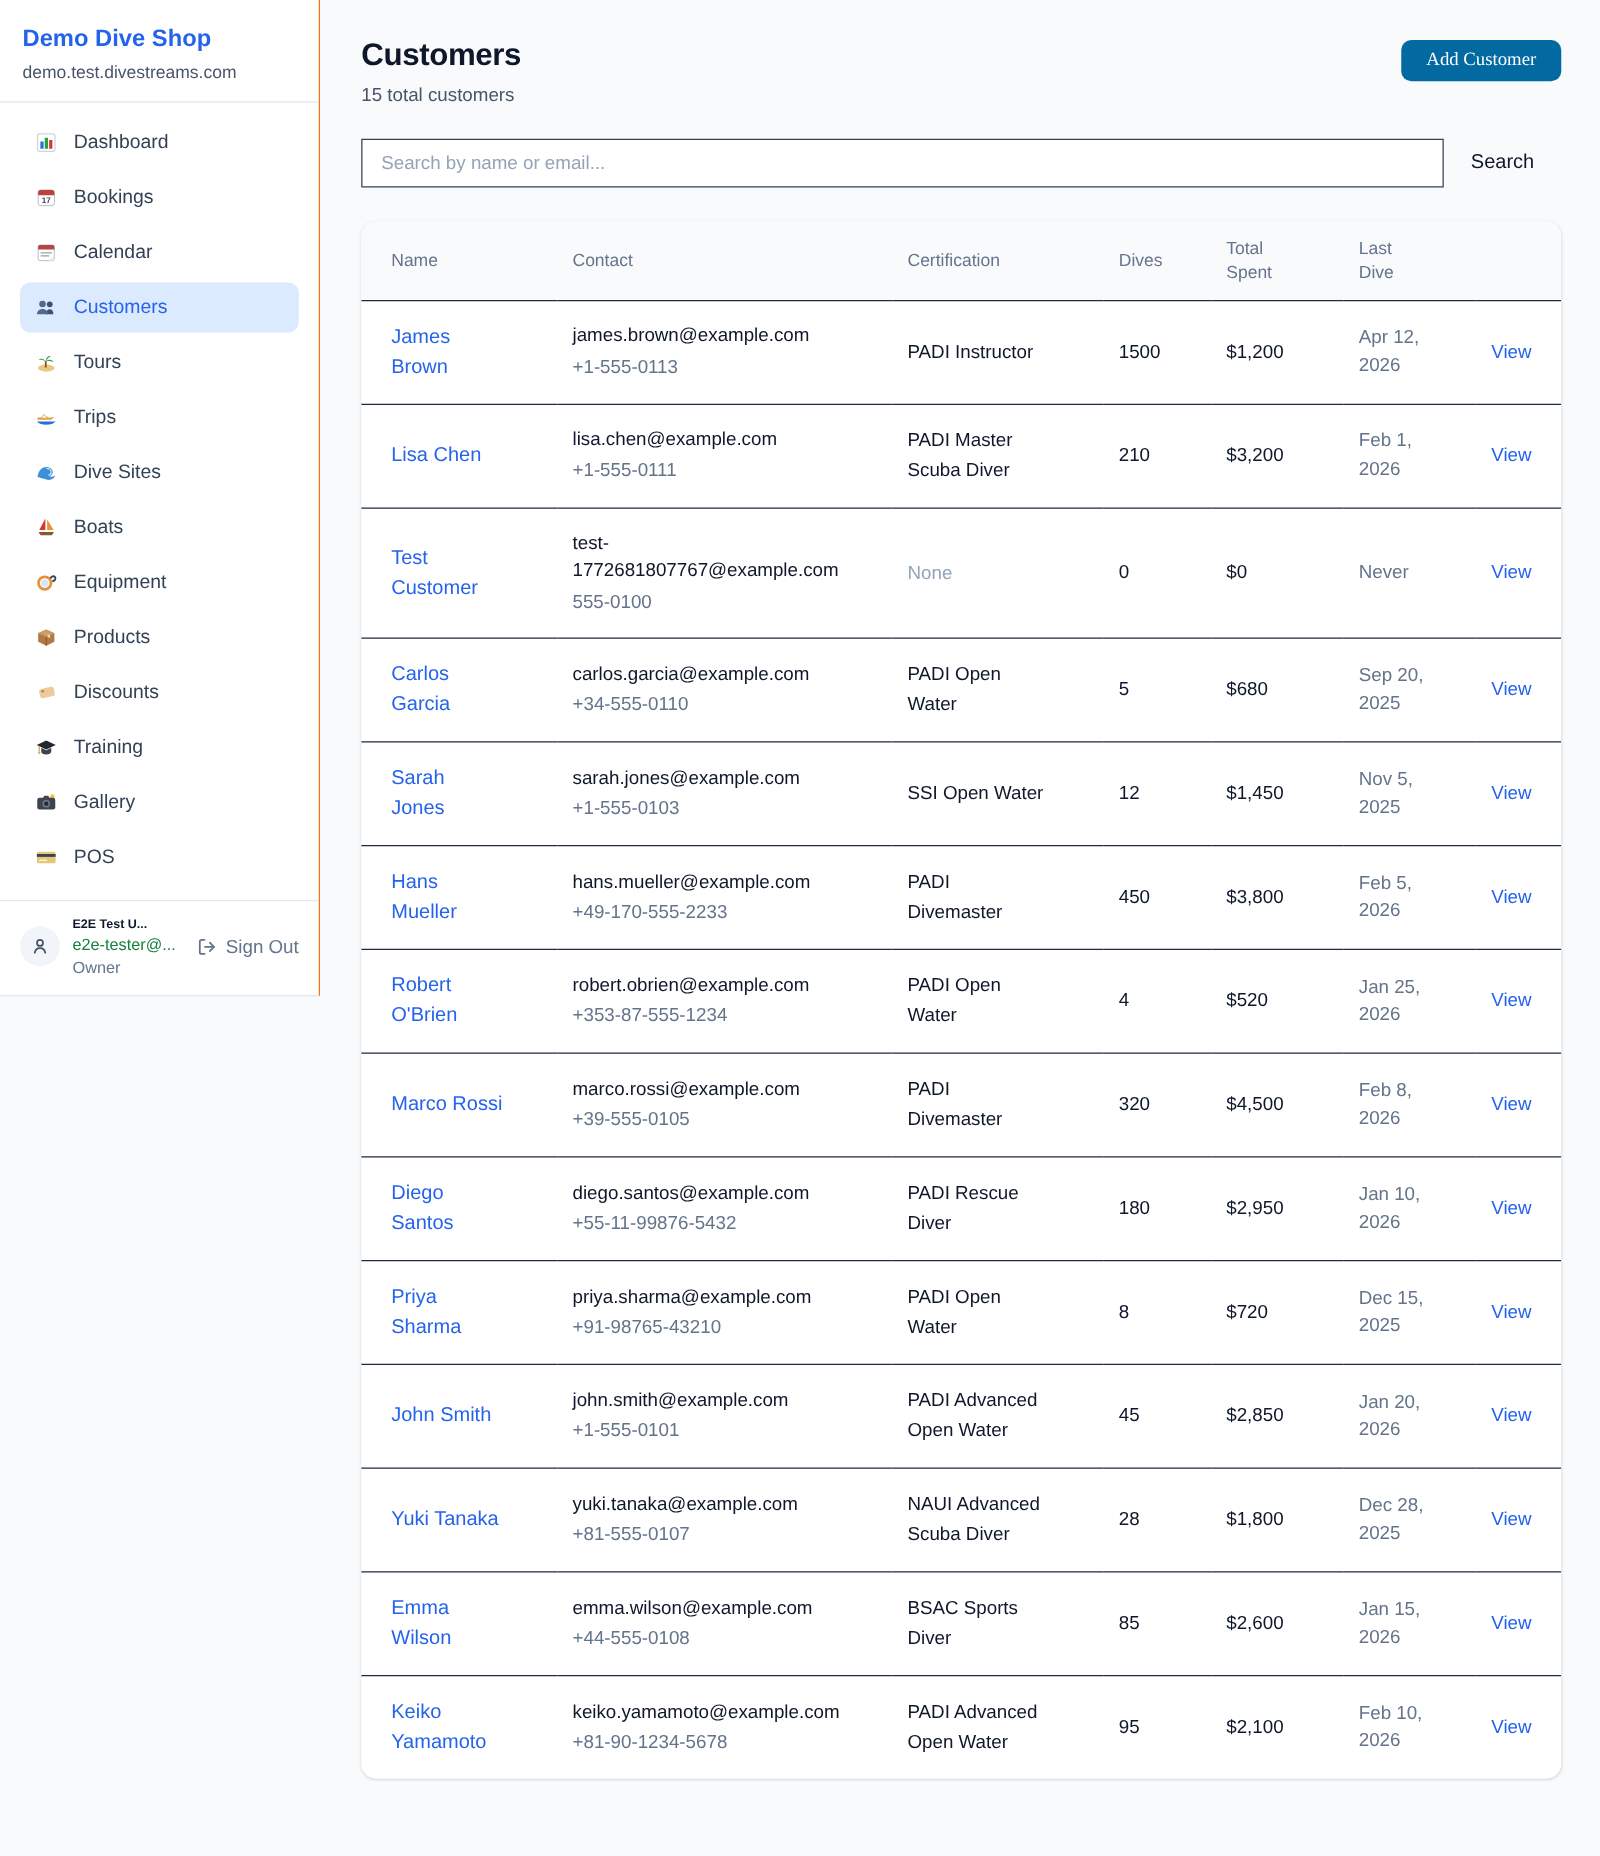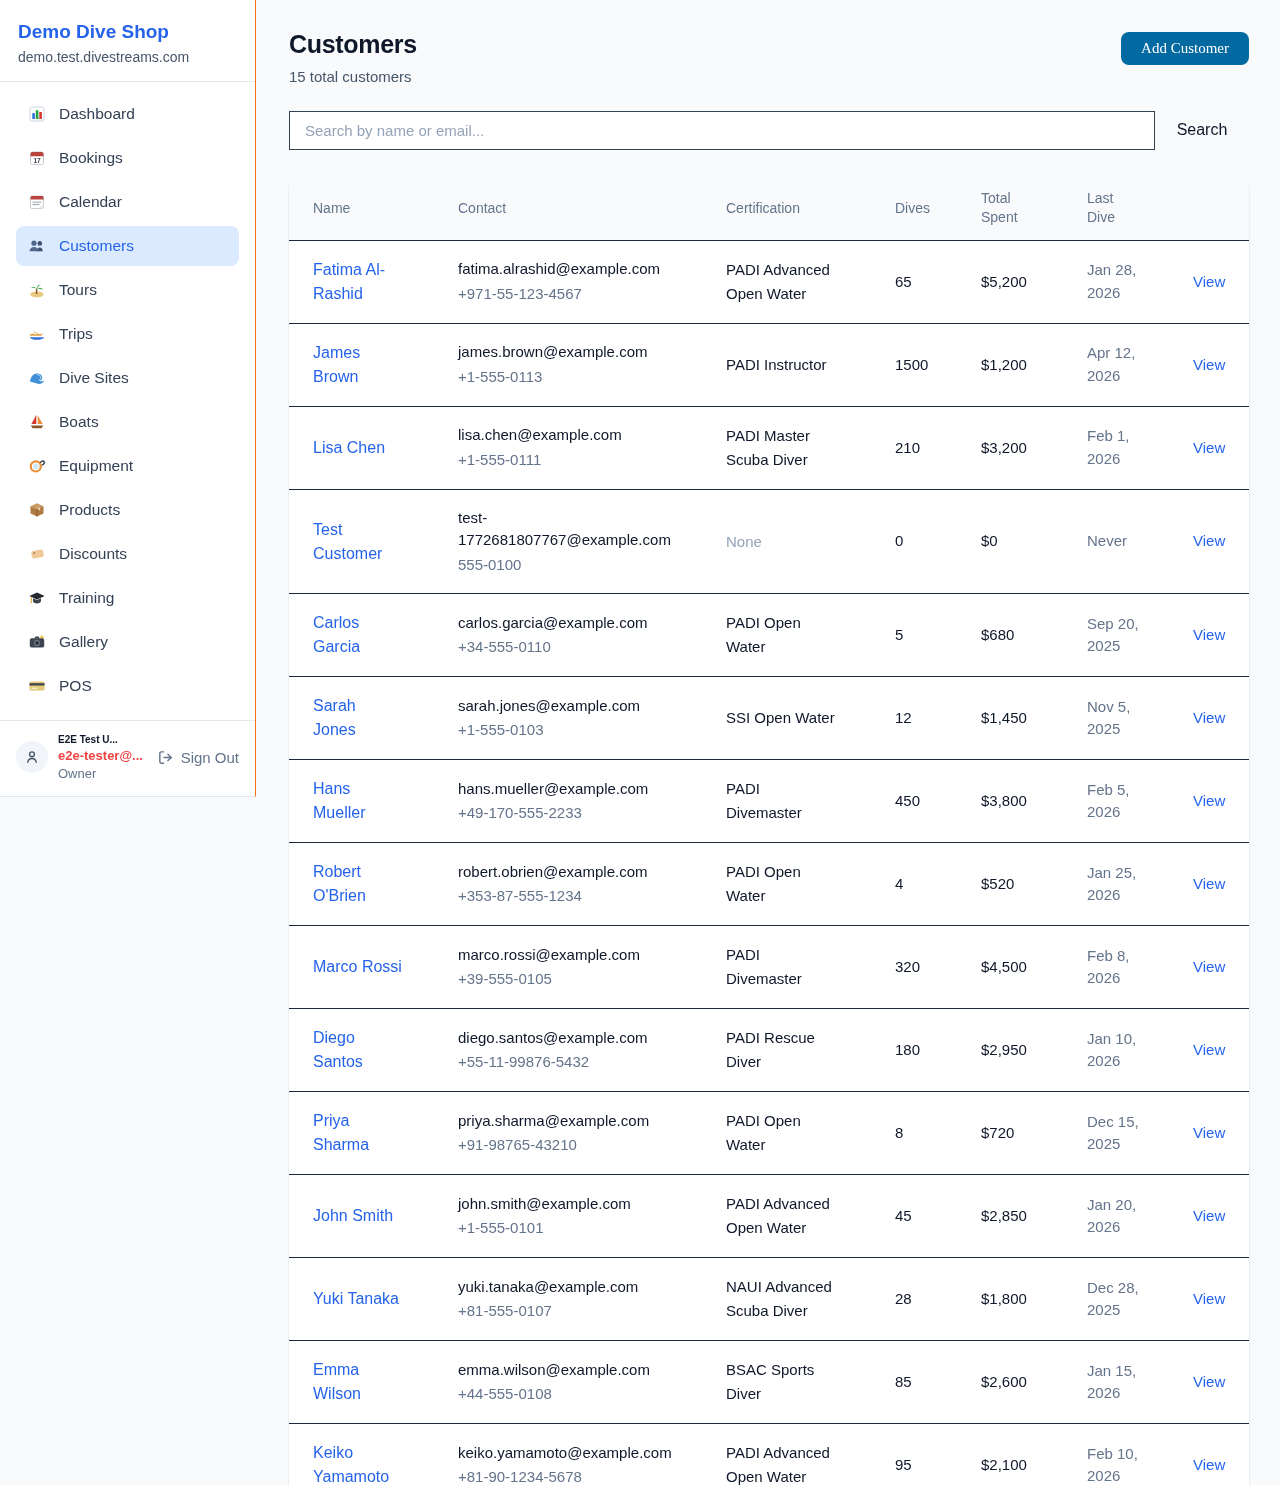--- a/index.html
+++ b/index.html
@@ -40,21 +40,21 @@
     display: flex; align-items: center; gap: 10px;
   }
   .avatar {
     width: 32px; height: 32px; border-radius: 50%;
     background: #f1f5f9; flex-shrink: 0;
     display: flex; align-items: center; justify-content: center;
   }
   .avatar svg { width: 18px; height: 18px; }
   .user-info { flex: 1; min-width: 0; }
   .user-name { font-weight: 700; font-size: 10px; color: #0f172a; }
-  .user-email { font-size: 13px; color: #ef4444; margin-top: 3px; font-weight: bold; }
+  .user-email { font-size: 13px; color: #15803d; margin-top: 3px; }
   .user-role { font-size: 13px; color: #64748b; margin-top: 3px; }
   .signout {
     display: flex; align-items: center; gap: 7px;
     color: #64748b; font-size: 15px; cursor: pointer; flex-shrink: 0;
     background: none; border: none; font-family: inherit; padding: 0;
   }
   .signout svg { width: 17px; height: 17px; }
 
   
   .main { flex: 1; padding: 30px 31px 25px 33px; min-width: 0; }
@@ -330,32 +330,20 @@
             <th class="col-contact">Contact</th>
             <th class="col-cert">Certification</th>
             <th class="col-dives">Dives</th>
             <th class="col-spent">Total Spent</th>
             <th class="col-last">Last Dive</th>
             <th class="col-view"></th>
           </tr>
         </thead>
         <tbody>
             <tr>
-    <td class="td-name"><a class="name-link">Fatima Al-Rashid</a></td>
-    <td class="td-contact">
-      <div class="email">fatima.alrashid@example.com</div>
-      <div class="phone">+971-55-123-4567</div>
-    </td>
-    <td class="td-cert">PADI Advanced Open Water</td>
-    <td class="td-dives">65</td>
-    <td class="td-spent">$5,200</td>
-    <td class="td-last">Jan 28, 2026</td>
-    <td class="td-view"><a class="view-link">View</a></td>
-  </tr>
-            <tr>
     <td class="td-name"><a class="name-link">James Brown</a></td>
     <td class="td-contact">
       <div class="email">james.brown@example.com</div>
       <div class="phone">+1-555-0113</div>
     </td>
     <td class="td-cert">PADI Instructor</td>
     <td class="td-dives">1500</td>
     <td class="td-spent">$1,200</td>
     <td class="td-last">Apr 12, 2026</td>
     <td class="td-view"><a class="view-link">View</a></td>

